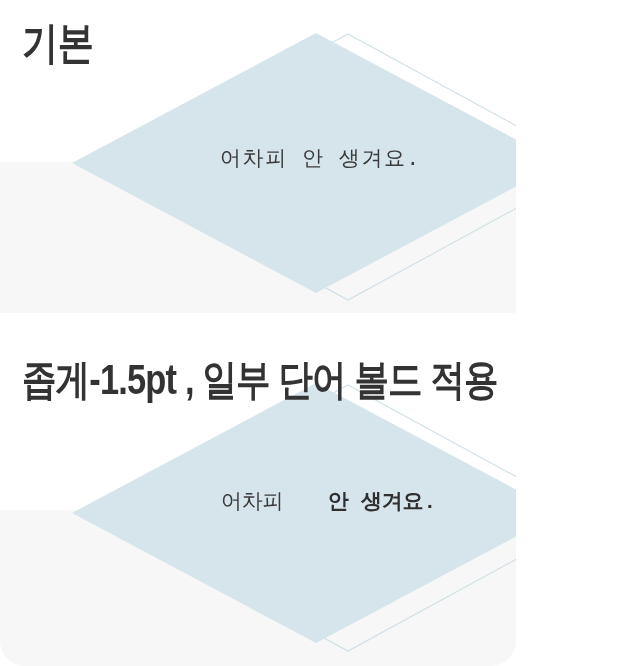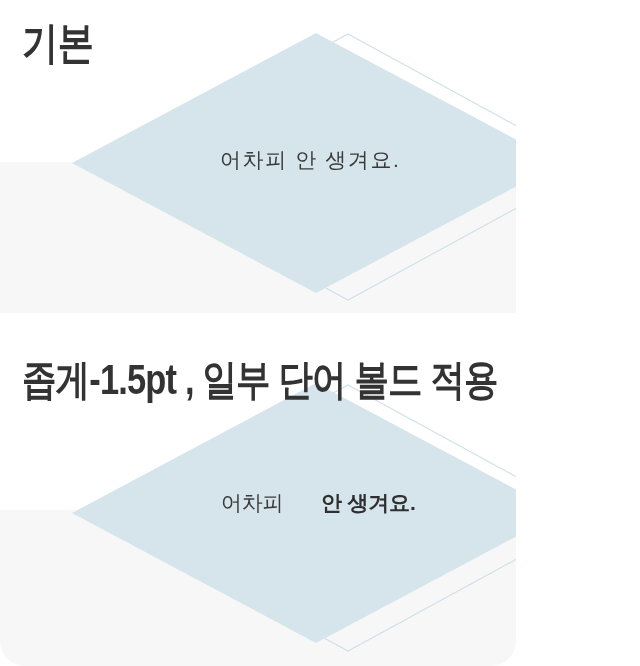--- a/index.html
+++ b/index.html
@@ -77,21 +77,21 @@
     pointer-events: none;
   }
   #art-basic { top: 0; }
   #art-tight { top: 333px; }
 
   
   .sample {
     position: absolute;
     white-space: nowrap;
     color: #3a3a3a;
-    font-family: Liberation Sans, sans-serif;
+    font-family: Liberation Mono, monospace;
     line-height: 1.2;
     z-index: 3;
   }
   #sample-basic {
     left: 220px;
     top: 147px;
     font-size: 21px;
     font-weight: 400;
     letter-spacing: 1.6px;
   }

